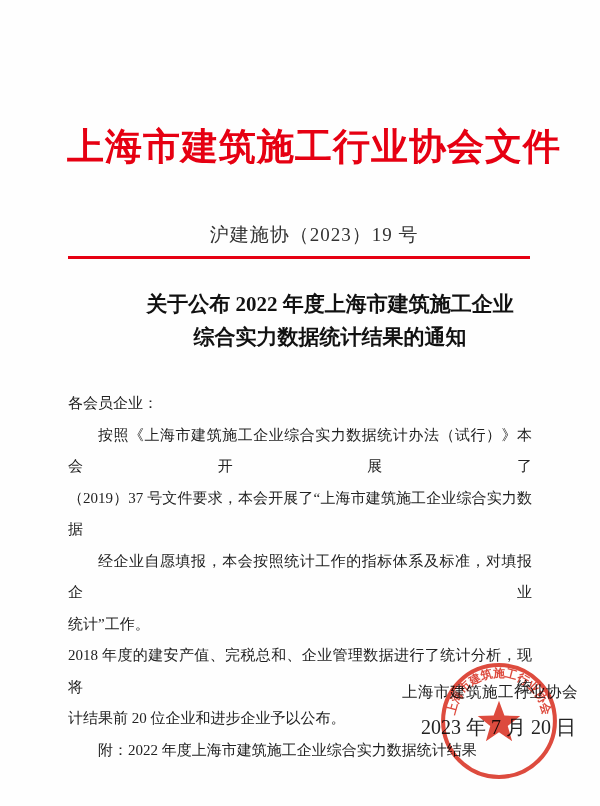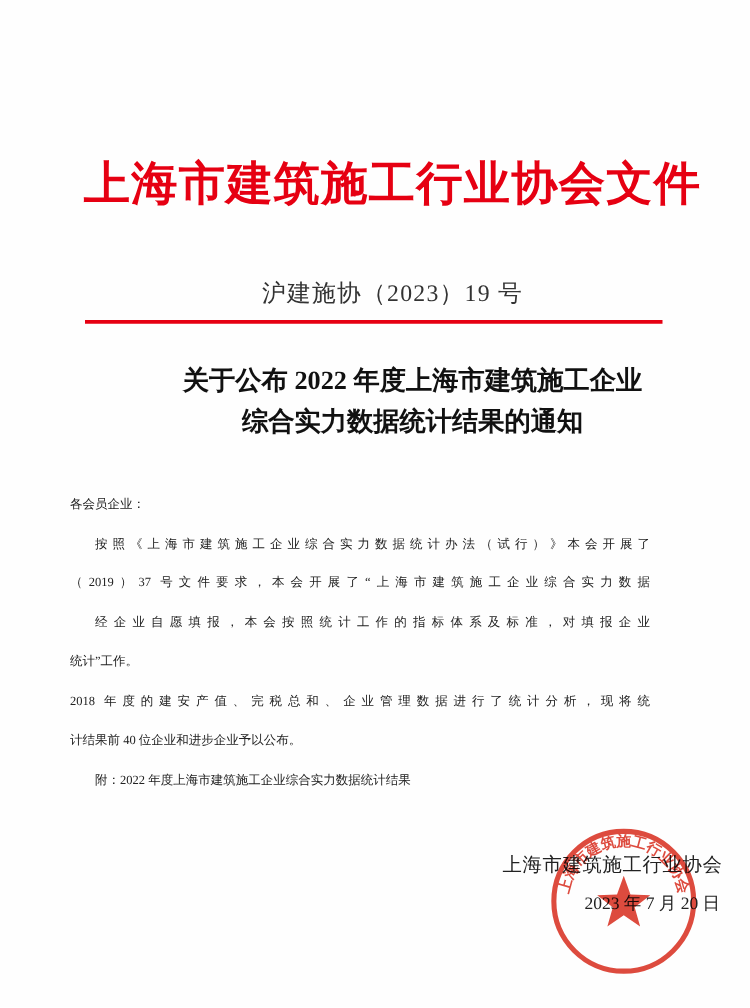--- a/index.html
+++ b/index.html
@@ -35,34 +35,34 @@
     position:absolute;top:256px;left:68px;width:462px;height:2.5px;
     background:var(--red);
   }
   .notice-title{
     position:absolute;top:288px;left:16px;width:100%;
     text-align:center;
     font-size:21px;font-weight:bold;
     line-height:33px;color:#111111;
   }
   .body-text{
-    position:absolute;top:388px;left:56px;width:464px;
-    font-size:10px;line-height:31.5px;color:var(--ink);
+    position:absolute;top:388px;left:68px;width:464px;
+    font-size:15px;line-height:31.5px;color:var(--ink);
   }
   .line{white-space:nowrap;}
   .line.ind{text-indent:2em;}
   .line.j{white-space:normal;text-align:justify;text-align-last:justify;}
   .signature{
     position:absolute;top:682px;right:50px;
     font-size:15.5px;color:var(--ink);
     letter-spacing:0.5px;
   }
   .date{
     position:absolute;top:714px;right:52px;
-    font-size:14px;color:var(--ink);
+    font-size:20px;color:var(--ink);
   }
   .seal{
     position:absolute;left:438px;top:660px;width:122px;height:122px;
     opacity:0.85;
     mix-blend-mode:multiply;
     pointer-events:none;
   }
   .seal text{
     font-family:"Liberation Serif","DejaVu Serif",serif;
     font-size:11.5px;font-weight:bold;
@@ -84,21 +84,21 @@
     <div>综合实力数据统计结果的通知</div>
   </div>
 
   <div class="body-text">
     <div class="line">各会员企业：</div>
     <div class="line ind j">按照《上海市建筑施工企业综合实力数据统计办法（试行）》本会开展了</div>
     <div class="line j">（2019）37 号文件要求，本会开展了“上海市建筑施工企业综合实力数据</div>
     <div class="line ind j">经企业自愿填报，本会按照统计工作的指标体系及标准，对填报企业</div>
     <div class="line">统计”工作。</div>
     <div class="line j">2018 年度的建安产值、完税总和、企业管理数据进行了统计分析，现将统</div>
-    <div class="line">计结果前 40 位企业和进步企业予以公布。</div>
+    <div class="line">计结果前 20 位企业和进步企业予以公布。</div>
     <div class="line ind">附：2022 年度上海市建筑施工企业综合实力数据统计结果</div>
   </div>
 
   <div class="signature">上海市建筑施工行业协会</div>
 
   <div class="date">2023 年 7 月 20 日</div>
 
   <svg class="seal" viewBox="0 0 120 120" xmlns="http://www.w3.org/2000/svg">
     <circle cx="60" cy="60" r="55" fill="none" stroke-width="4" stroke="#d92b1c"></circle>
     <polygon points="60,40 65.3,54.7 80.9,55.2 68.6,64.8 72.9,79.8 60,71 47.1,79.8 51.4,64.8 39.1,55.2 54.7,54.7" fill="#d92b1c"></polygon>

